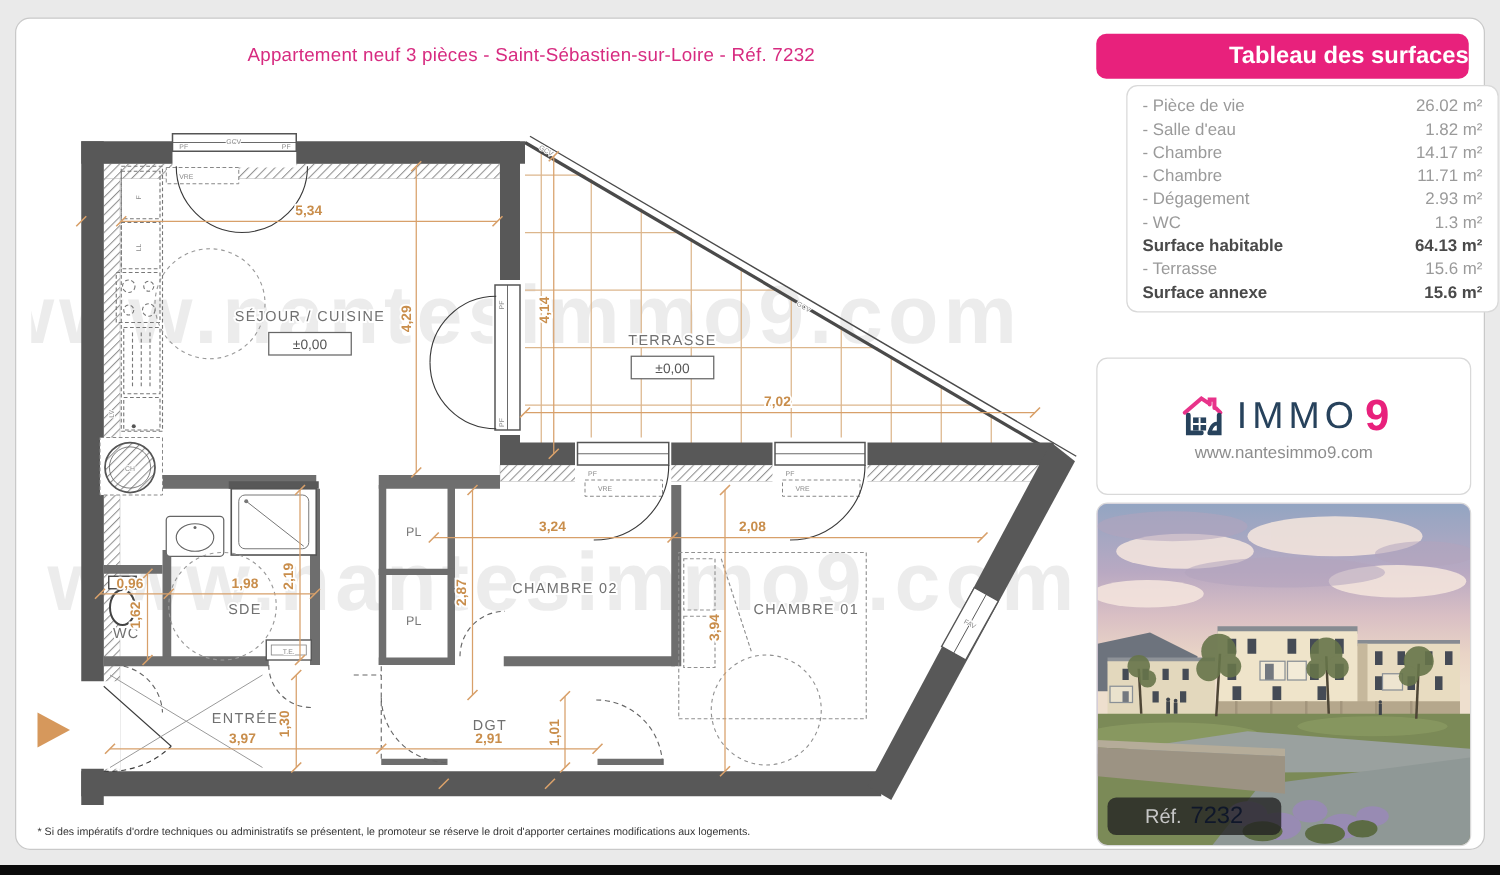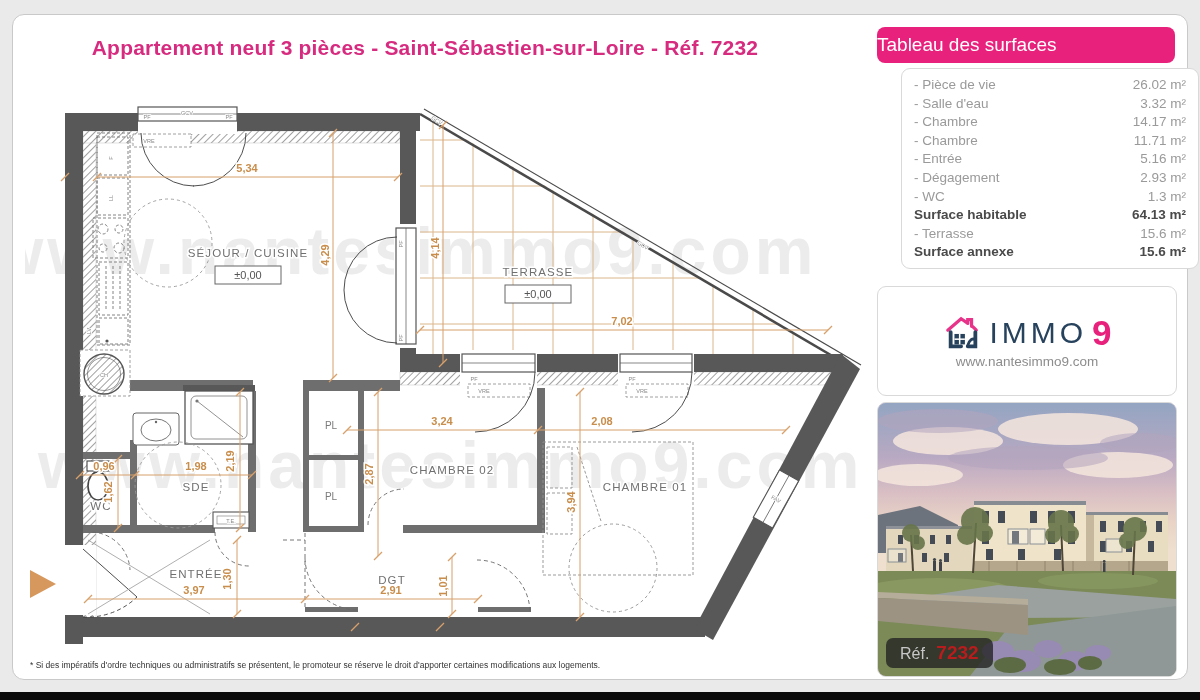--- a/index.html
+++ b/index.html
@@ -1,47 +1,47 @@
 <!DOCTYPE html>
 <html><head>
 <meta charset="utf-8">
 <style>
   html,body{margin:0;padding:0;}
   body{width:1200px;height:700px;position:relative;background:#eaeaea;
        font-family:"Liberation Sans",sans-serif;overflow:hidden;}
   .card{position:absolute;left:12px;top:14px;width:1174px;height:664px;background:#fff;
         border:1px solid #c9c9c9;border-radius:12px;}
   .page-title{position:absolute;left:30px;top:36px;width:790px;text-align:center;
-        color:#d72b80;font-weight:bold;font-size:21px;letter-spacing:.2px;}
+        color:#d72b80;font-weight:normal;font-size:15px;letter-spacing:.2px;}
   #plan{position:absolute;left:25px;top:85px;width:845px;height:580px;}
   .disclaimer{position:absolute;left:30px;top:660px;font-size:8.5px;color:#333;}
   .bottom-bar{position:absolute;left:0;top:692px;width:1200px;height:8px;background:#0b0b0b;}
 
   
   .surf-head{position:absolute;left:877px;top:27px;width:298px;height:36px;background:#e8217c;
-        border-radius:8px;color:#fff;font-size:19px;display:flex;align-items:center;justify-content:flex-start;}
+        border-radius:8px;color:#fff;font-size:19px;display:flex;align-items:center;justify-content:flex-end;font-weight:bold;}
   .surf-box{position:absolute;left:877px;top:68px;width:298px;box-sizing:border-box;background:#fff;
         border:1px solid #d9d9d9;border-radius:9px;padding:7px 12px 6px 12px;margin-left:24px;}
   .srow{display:flex;justify-content:space-between;font-size:13.5px;color:#9a9a9a;line-height:18.6px;}
   .srow.bold{color:#4a4a4a;font-weight:bold;}
   .logo-box{position:absolute;left:877px;top:286px;width:298px;height:108px;background:#fff;
         border:1px solid #d9d9d9;border-radius:9px;display:flex;flex-direction:column;
         align-items:center;justify-content:center;}
   .brandrow{display:flex;align-items:center;gap:5px;}
   .immo{font-size:30px;color:#27425c;letter-spacing:4px;}
   .nine{font-size:35px;color:#e8217c;font-weight:600;}
   .phone{font-size:24px;font-weight:bold;color:#ee2f7d;letter-spacing:1.5px;margin-top:2px;}
   .site{font-size:13.5px;color:#8d8d8d;margin-top:1px;}
   .photo-box{position:absolute;left:877px;top:402px;width:298px;height:273px;border-radius:9px;
         overflow:hidden;border:1px solid #d9d9d9;background:#cbd;}
   .photo-box svg{display:block;width:100%;height:100%;}
   .ref-badge{position:absolute;left:8px;bottom:8px;background:rgba(33,33,33,.78);border-radius:7px;
-        padding:4px 14px;display:flex;align-items:baseline;}
+        padding:4px 30px;display:flex;align-items:baseline;}
   .ref-l{color:#c7c7c7;font-size:16px;}
-  .ref-n{color:#b91c1c;font-size:19px;font-weight:bold;margin-left:7px;}
+  .ref-n{color:#0f172a;font-size:19px;font-weight:normal;margin-left:7px;}
 
   
   .rm{font-size:11.5px;fill:#707070;letter-spacing:1.1px;text-anchor:middle;
       paint-order:stroke;stroke:#fff;stroke-width:3px;}
   .rm2{font-size:10px;fill:#7a7a7a;text-anchor:middle;paint-order:stroke;stroke:#fff;stroke-width:3px;}
   .lvl{font-size:11px;fill:#555;text-anchor:middle;}
   .dim{font-size:11px;fill:#c98e4c;text-anchor:middle;font-weight:bold;
       paint-order:stroke;stroke:#fff;stroke-width:3px;}
   .tag{font-size:5.5px;fill:#8a8a8a;text-anchor:middle;paint-order:stroke;stroke:#fff;stroke-width:1.5px;}
   .wm{font-size:66px;font-weight:bold;fill:rgba(100,100,100,.12);letter-spacing:4px;}
@@ -299,33 +299,29 @@
   <span>Tableau des surfaces</span>
 </div>
 
 <div class="surf-box">
   <div class="srow">
       <span>- Pièce de vie</span>
       <span>26.02 m²</span>
     </div>
   <div class="srow">
       <span>- Salle d'eau</span>
-      <span>3.32 m²</span>
+      <span>1.82 m²</span>
     </div>
   <div class="srow">
       <span>- Chambre</span>
       <span>14.17 m²</span>
     </div>
   <div class="srow">
       <span>- Chambre</span>
       <span>11.71 m²</span>
-    </div>
-  <div class="srow">
-      <span>- Entrée</span>
-      <span>5.16 m²</span>
     </div>
   <div class="srow">
       <span>- Dégagement</span>
       <span>2.93 m²</span>
     </div>
   <div class="srow">
       <span>- WC</span>
       <span>1.3 m²</span>
     </div>
   <div class="srow bold">

